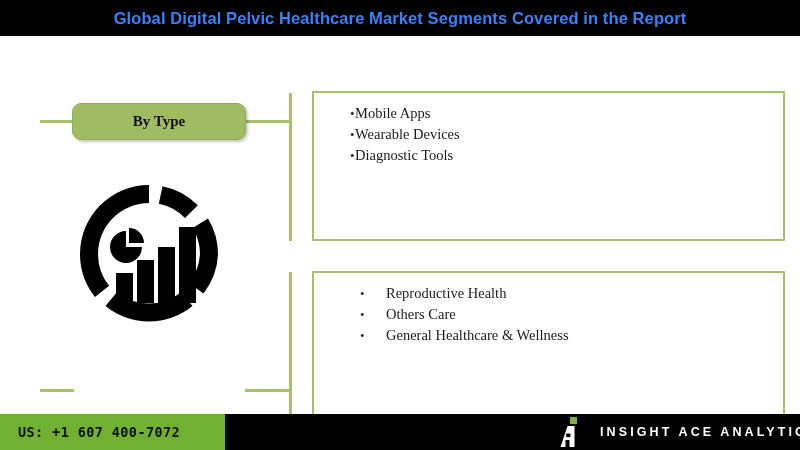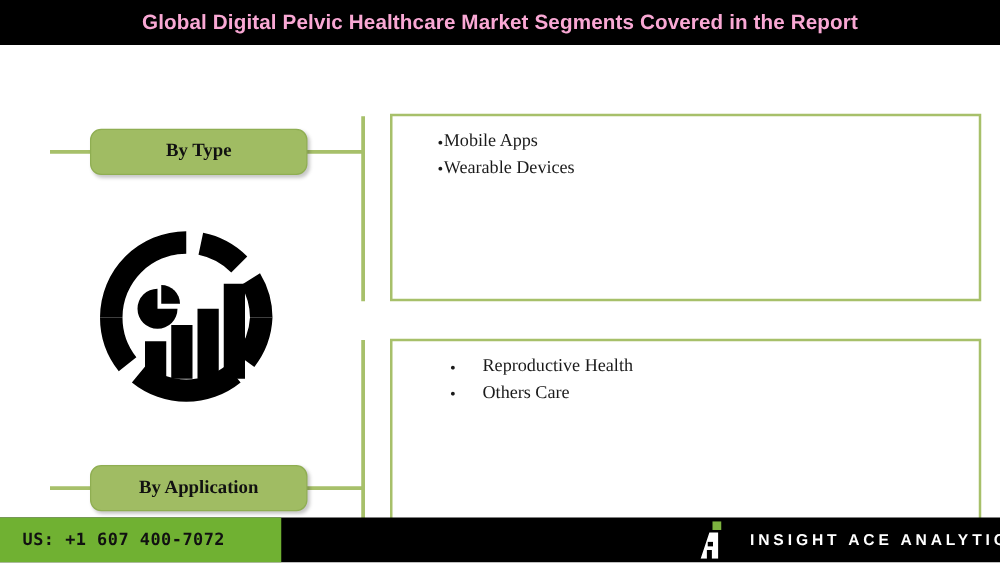--- a/index.html
+++ b/index.html
@@ -25,21 +25,21 @@
     background: #000000;
   }
   #title-text {
     position: absolute;
     left: 0;
     top: 0;
     width: 800px;
     height: 36px;
     line-height: 36px;
     text-align: center;
-    color: #f9a8d4;
+    color: #3b82f6;
     font-family: "Liberation Sans", sans-serif;
     font-weight: bold;
     font-size: 16.5px;
     letter-spacing: 0.1px;
     white-space: nowrap;
   }
 
   
   #canvas {
     position: absolute;
@@ -234,35 +234,34 @@
         <rect x="86" y="68" width="17" height="56"></rect>
         <rect x="107" y="48" width="17" height="76"></rect>
       </g>
     </svg>
   </div>
 
   <div class="label-box" id="box-by-type">
     <span class="label-box-text">By Type</span>
   </div>
 
-  <div class="label-box" id="box-by-application">
-    <span class="label-box-text">By Application</span>
-  </div>
 
   <div class="list-panel" id="panel-type">
     <ul class="bullet-list">
       <li class="bullet-item">Mobile Apps</li>
       <li class="bullet-item">Wearable Devices</li>
+      <li class="bullet-item">Diagnostic Tools</li>
     </ul>
   </div>
 
   <div class="list-panel" id="panel-application">
     <ul class="bullet-list">
       <li class="bullet-item">Reproductive Health</li>
       <li class="bullet-item">Others Care</li>
+      <li class="bullet-item">General Healthcare &amp; Wellness</li>
     </ul>
   </div>
 
 </div>
 
 <div id="footer">
   <div id="footer-green"></div>
   <div id="footer-phone">US: +1 607 400-7072</div>
   <div id="footer-brand">
     <div id="brand-mark">

